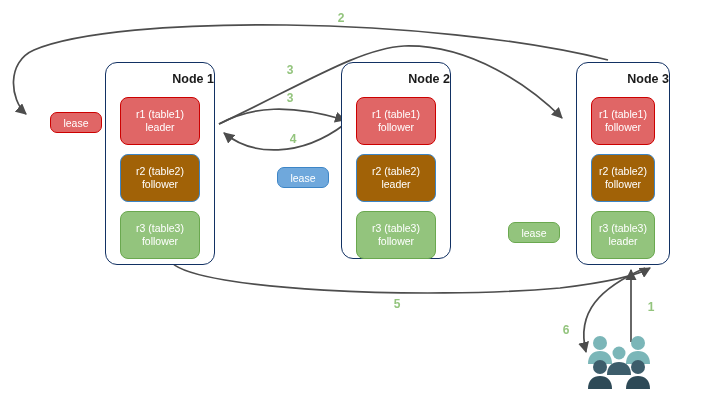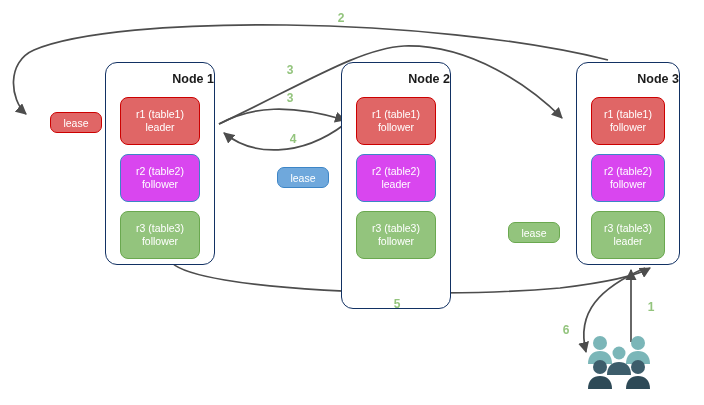--- a/index.html
+++ b/index.html
@@ -5,21 +5,21 @@
   html,body{margin:0;padding:0;background:#ffffff;}
   body{width:704px;height:405px;overflow:hidden;font-family:"Liberation Sans",sans-serif;}
   #stage{position:relative;width:704px;height:405px;background:#fff;}
   #edges{position:absolute;left:0;top:0;width:704px;height:405px;}
   .node{position:absolute;border:1.4px solid #123163;border-radius:12px;background:#fff;box-sizing:border-box;}
   .node-title{position:absolute;left:0;right:0;top:9px;text-align:right;font-size:12.5px;font-weight:bold;color:#1a1a1a;}
   .rep{position:absolute;left:14px;right:14px;height:48px;border-radius:8px;box-sizing:border-box;
        display:flex;flex-direction:column;align-items:center;justify-content:center;
        font-size:10.5px;line-height:13px;color:#ffffff;text-align:center;}
   .rep.r1{background:#e06666;border:1.4px solid #cc0000;}
-  .rep.r2{background:#d946ef;border:1.4px solid #3d85c6;align-items:center;}
+  .rep.r2{background:#a16207;border:1.4px solid #3d85c6;align-items:center;}
   .rep.r3{background:#93c47d;border:1.4px solid #6aa84f;}
   .rep .l1{white-space:nowrap;}
   .rep .l2{white-space:nowrap;}
   .lease{position:absolute;height:21px;border-radius:7px;box-sizing:border-box;
          display:flex;align-items:center;justify-content:center;
          font-size:10.5px;color:#ffffff;}
   .lease.red{background:#e06666;border:1.4px solid #cc0000;}
   .lease.blue{background:#6fa8dc;border:1.4px solid #3d85c6;}
   .lease.green{background:#93c47d;border:1.4px solid #6aa84f;}
   .steplabel{position:absolute;font-size:12px;font-weight:bold;color:#93c47d;
@@ -62,37 +62,37 @@
     <div class="rep r2" style="top:91px;">
       <span class="l1">r2 (table2)</span>
       <span class="l2">follower</span>
     </div>
     <div class="rep r3" style="top:148px;">
       <span class="l1">r3 (table3)</span>
       <span class="l2">follower</span>
     </div>
   </div>
 
-  <div class="node" style="left:341px;top:62px;width:110px;height:247px;text-decoration:underline;">
+  <div class="node" style="left:341px;top:62px;width:110px;height:197px;text-decoration:underline;">
     <div class="node-title">Node 2</div>
     <div class="rep r1" style="top:34px;">
       <span class="l1">r1 (table1)</span>
       <span class="l2">follower</span>
     </div>
     <div class="rep r2" style="top:91px;">
       <span class="l1">r2 (table2)</span>
       <span class="l2">leader</span>
     </div>
     <div class="rep r3" style="top:148px;">
       <span class="l1">r3 (table3)</span>
       <span class="l2">follower</span>
     </div>
   </div>
 
-  <div class="node" style="left:576px;top:62px;width:104px;height:203px;">
+  <div class="node" style="left:576px;top:62px;width:94px;height:203px;">
     <div class="node-title">Node 3</div>
     <div class="rep r1" style="top:34px;">
       <span class="l1">r1 (table1)</span>
       <span class="l2">follower</span>
     </div>
     <div class="rep r2" style="top:91px;">
       <span class="l1">r2 (table2)</span>
       <span class="l2">follower</span>
     </div>
     <div class="rep r3" style="top:148px;">

